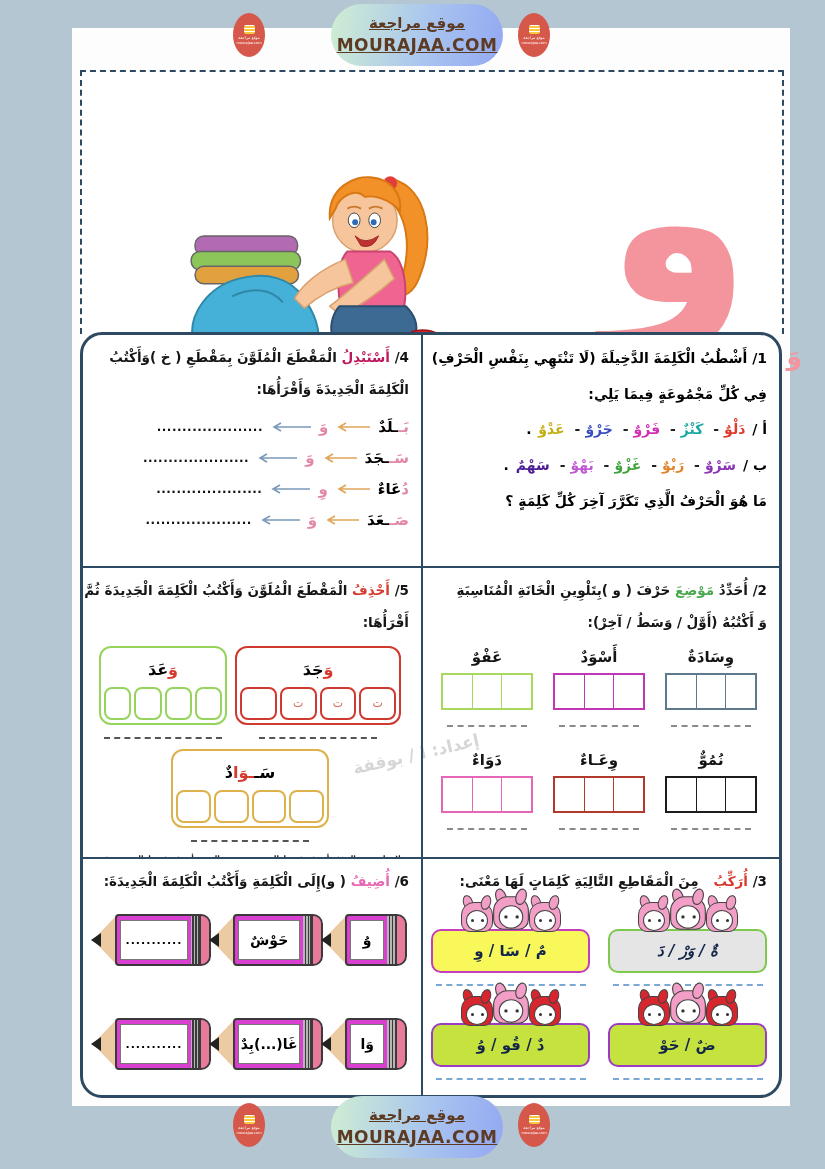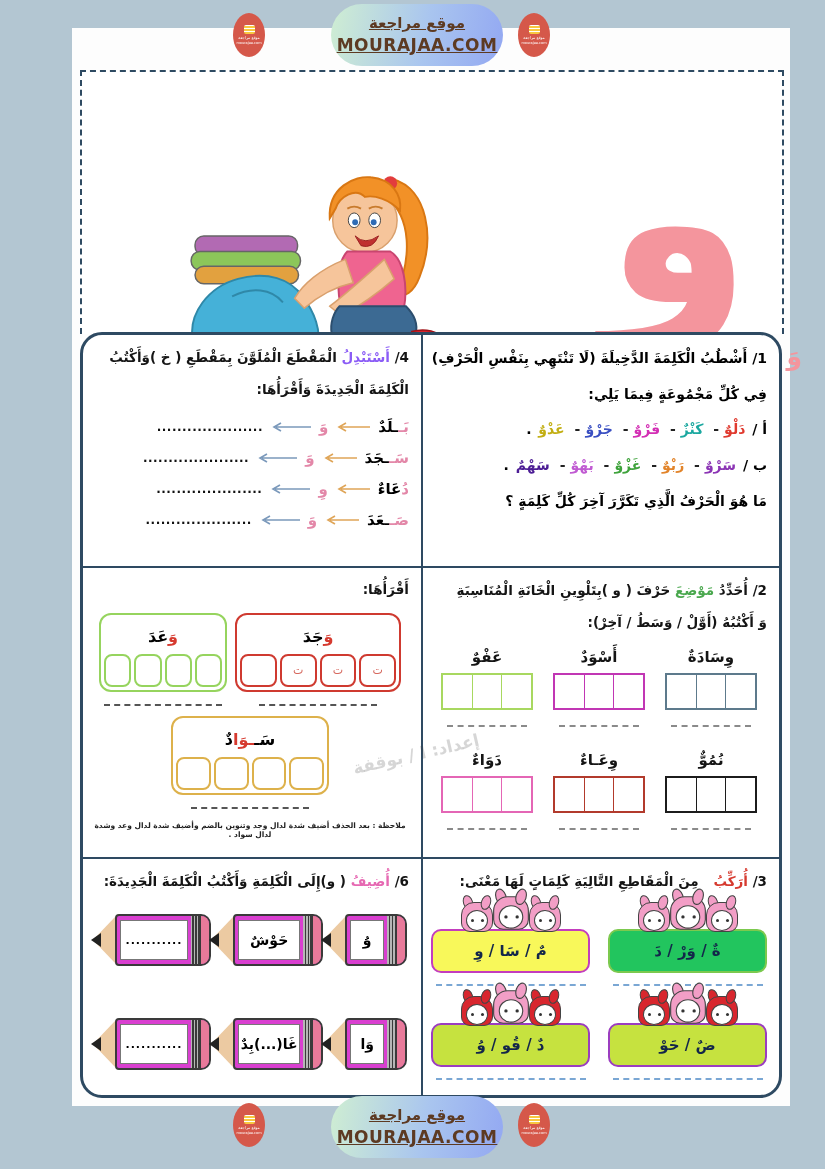--- a/index.html
+++ b/index.html
@@ -168,21 +168,21 @@
     </div>
     <div class="sentence"><span class="pinkc">وِ</span><span>دَادُ تَطْــ</span><span class="pinkc">ـوِي</span><span> مَلَابِسَهَا.</span></div>
   </div>
 
   <div class="content-box">
     <div class="grid">
 
       <div class="cell ex4">
         <div class="hline">
           <span>4/</span>
-          <span style="color: #8b5cf6;">أَسْتَبْدِلُ</span>
+          <span style="color: #be185d;">أَسْتَبْدِلُ</span>
           <span>الْمَقْطَعَ الْمُلَوَّنَ بِمَقْطَعِ ( خ )وَأَكْتُبُ</span>
         </div>
         <div class="hline2">الْكَلِمَةَ الْجَدِيدَةَ وَأَقْرَأُهَا:</div>
 
         <div class="ex4-row">
           <span><span class="pinkc" style="color: rgb(227, 135, 168);">بَـ</span><span>ـلَدٌ</span></span>
           <svg width="36" height="10">
               <path d="M35 5 H6 M11 1 L4 5 L11 9" stroke="#dfa558" stroke-width="1.6" fill="none"></path>
             </svg>
           <span class="syll pinkc" style="color: rgb(227, 135, 168);">وَ</span>
@@ -247,20 +247,25 @@
           <span class="w" style="color: rgb(226, 132, 42);">رَبْوٌ</span><span class="sep">-</span>
           <span class="w" style="color: rgb(63, 163, 60);">غَزْوٌ</span><span class="sep">-</span>
           <span class="w" style="color: rgb(192, 90, 210);">بَهْوٌ</span><span class="sep">-</span>
           <span class="w" style="color: #4c1d95;">سَهْمٌ</span>
           <span>.</span>
         </div>
         <div class="line">مَا هُوَ الْحَرْفُ الَّذِي تَكَرَّرَ آخِرَ كُلِّ كَلِمَةٍ ؟</div>
       </div>
 
       <div class="cell ex5 b-top">
+        <div class="hline">
+          <span>5/</span>
+          <span style="color: rgb(214, 58, 47);">أَحْذِفُ</span>
+          <span>الْمَقْطَعَ الْمُلَوَّنَ وَأَكْتُبُ الْكَلِمَةَ الْجَدِيدَةَ ثُمَّ</span>
+        </div>
         <div class="hline2">أَقْرَأُهَا:</div>
 
         <div class="ex5-boxes">
           <div class="ex5-col">
             <div class="ex5-box w-red" style="border-color: rgb(207, 58, 48);">
               <div class="ex5-label">
                   <span></span>
                   <span style="color: rgb(214, 58, 47);">وَ</span>
                   <span>جَدَ</span>
                 </div>
@@ -464,21 +469,21 @@
                 </div>
               <div class="chara pink tall">
                   <div class="hood"></div>
                   <div class="face"></div>
                 </div>
               <div class="chara pink">
                   <div class="hood"></div>
                   <div class="face"></div>
                 </div>
             </div>
-            <div class="ex3-box" style="border-color: rgb(124, 201, 78); background: #22c55e;">
+            <div class="ex3-box" style="border-color: rgb(124, 201, 78); background: #e5e5e5; font-style: italic;">
                 <span>ةٌ / وَرْ / دَ</span>
               </div>
             <div class="ex3-dash"></div>
           </div>
           <div class="ex3-item">
             <div class="chara-row">
               <div class="chara pink">
                   <div class="hood"></div>
                   <div class="face"></div>
                 </div>

